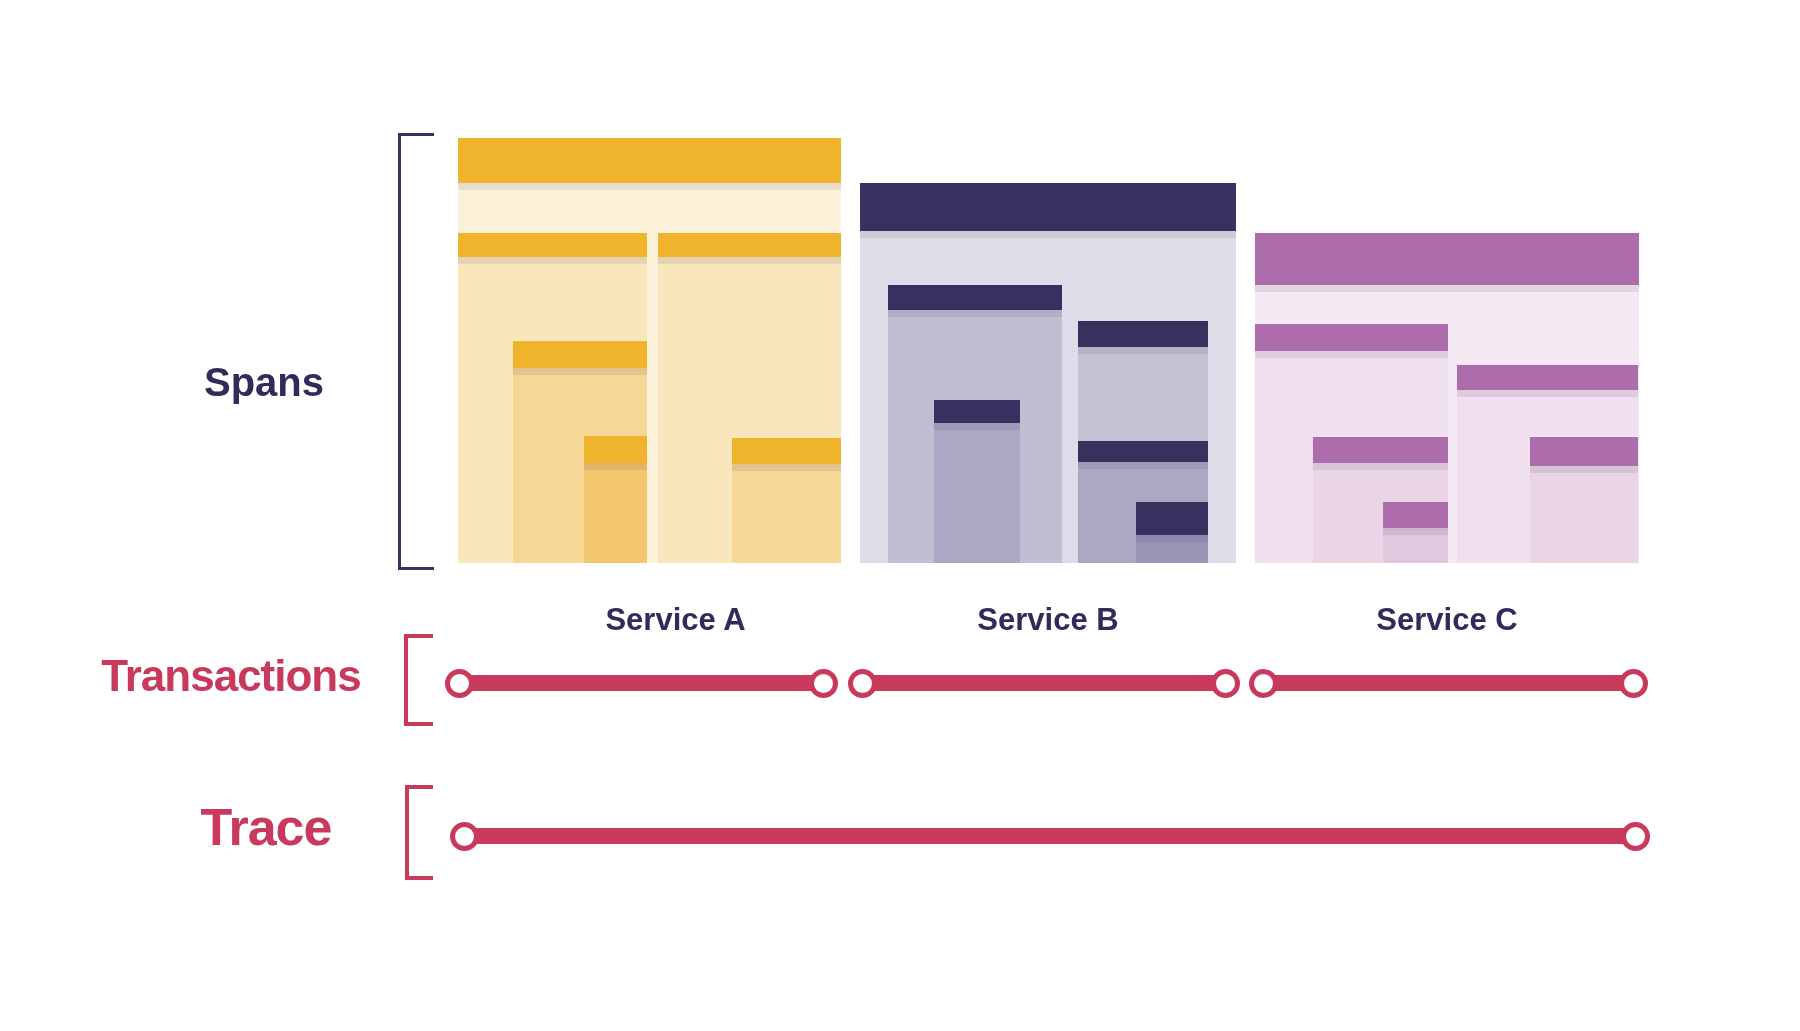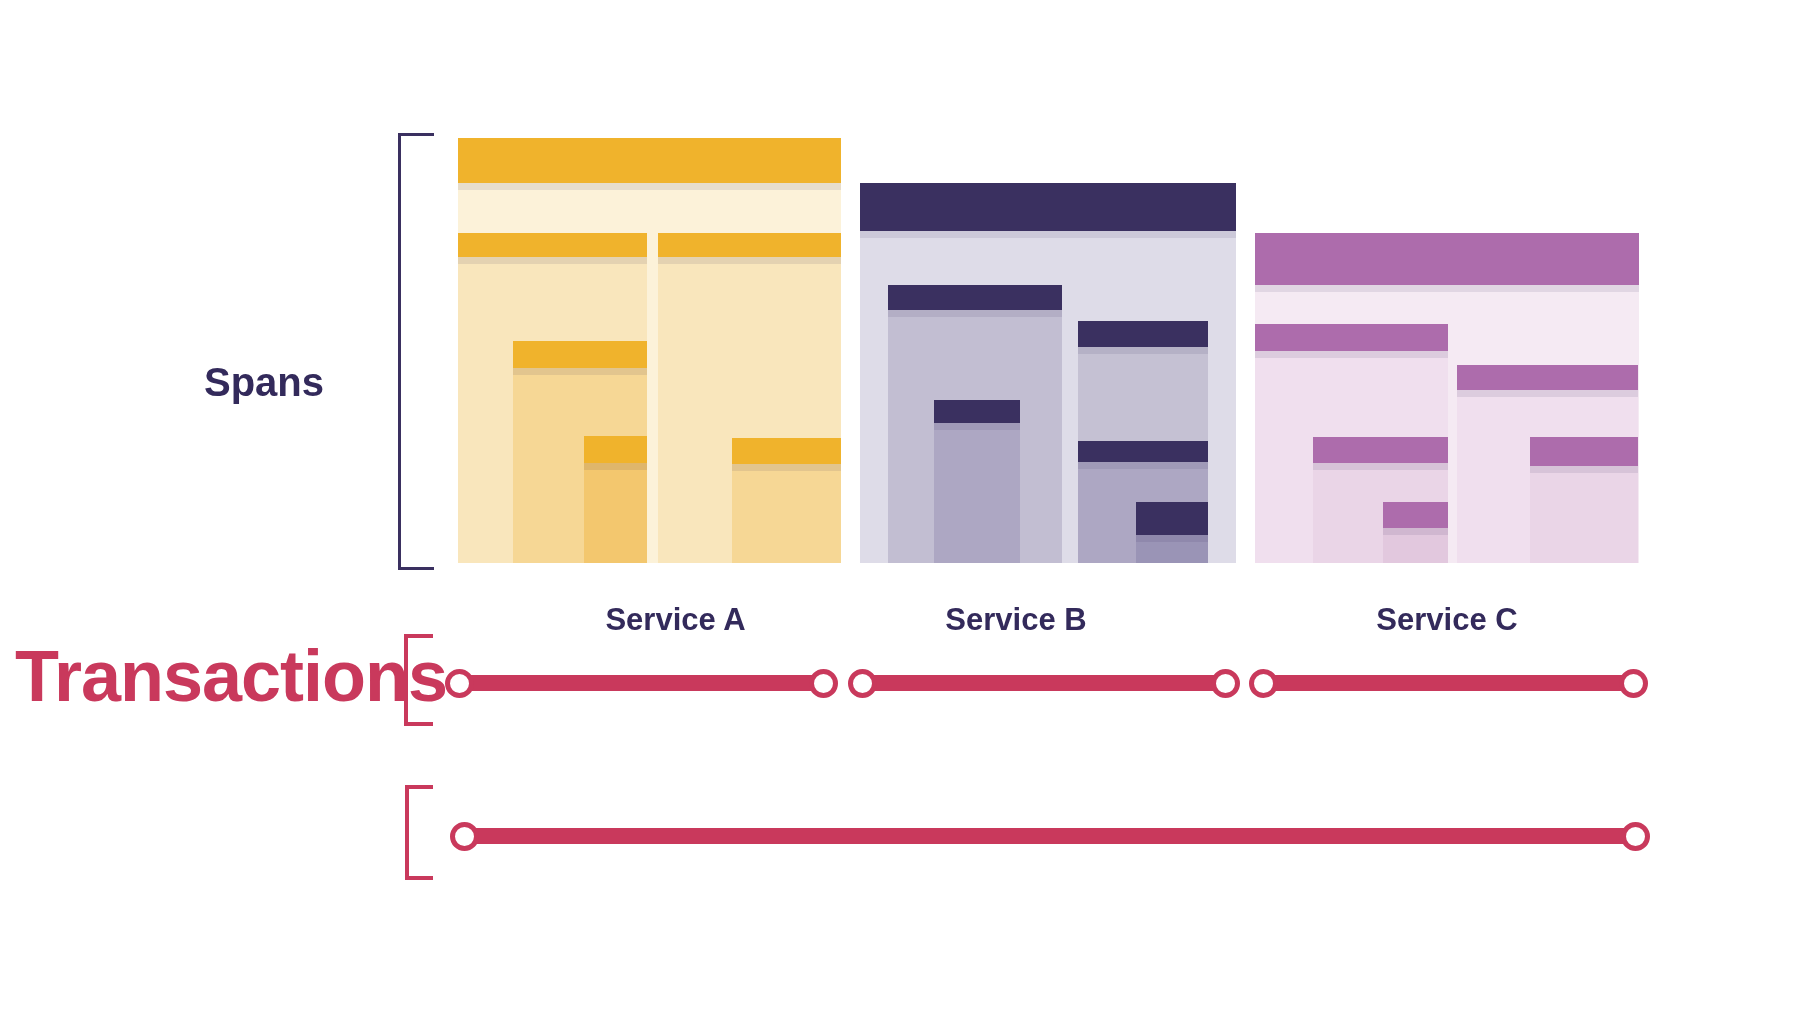--- a/index.html
+++ b/index.html
@@ -13,21 +13,21 @@
   }
 
   
   .side-label {
     position: absolute;
     transform: translate(-50%, -50%);
     font-weight: 700;
     white-space: nowrap;
   }
   .lbl-spans        { left: 264px; top: 382px; font-size: 40px; color: #332A5B; }
-  .lbl-transactions { left: 231px; top: 676px; font-size: 72px; color: #C9395C; letter-spacing: -1px; }
+  .lbl-transactions { left: 231px; top: 676px; font-size: 44px; color: #C9395C; letter-spacing: -1px; }
   .lbl-trace        { left: 266px; top: 827px; font-size: 52px; color: #C9395C; letter-spacing: -1px; }
 
   
   .bracket { position: absolute; background: transparent; }
   .bracket-spans {
     left: 398px; top: 133px; width: 33px; height: 431px;
     border-left: 3px solid #3A3060;
     border-top: 3px solid #3A3060;
     border-bottom: 3px solid #3A3060;
   }
@@ -77,20 +77,21 @@
     background: #ffffff;
   }
 </style>
 </head>
 <body>
 
 <div class="canvas">
 
   <div class="side-label lbl-spans">Spans</div>
   <div class="side-label lbl-transactions">Transactions</div>
+  <div class="side-label lbl-trace">Trace</div>
 
   <div class="bracket bracket-spans"></div>
   <div class="bracket bracket-transactions"></div>
   <div class="bracket bracket-trace"></div>
 
   <div id="services">
       <div class="span-body" style="left: 458px; top: 183px; width: 383px; height: 380px; background: rgb(252, 242, 217);"></div>
       <div class="span-bar" style="left: 458px; top: 138px; width: 383px; height: 45px; background: rgb(240, 179, 44);"></div>
       <div class="span-body" style="left: 458px; top: 257px; width: 189px; height: 306px; background: rgb(249, 230, 188);"></div>
       <div class="span-bar" style="left: 458px; top: 233px; width: 189px; height: 24px; background: rgb(240, 179, 44);"></div>
@@ -108,21 +109,21 @@
       <div class="span-body" style="left: 888px; top: 310px; width: 174px; height: 253px; background: rgb(194, 190, 210);"></div>
       <div class="span-bar" style="left: 888px; top: 285px; width: 174px; height: 25px; background: rgb(58, 48, 96);"></div>
       <div class="span-body" style="left: 934px; top: 423px; width: 86px; height: 140px; background: rgb(173, 167, 195);"></div>
       <div class="span-bar" style="left: 934px; top: 400px; width: 86px; height: 23px; background: rgb(58, 48, 96);"></div>
       <div class="span-body" style="left: 1078px; top: 347px; width: 130px; height: 216px; background: rgb(197, 193, 211);"></div>
       <div class="span-bar" style="left: 1078px; top: 321px; width: 130px; height: 26px; background: rgb(58, 48, 96);"></div>
       <div class="span-body" style="left: 1078px; top: 462px; width: 130px; height: 101px; background: rgb(173, 167, 195);"></div>
       <div class="span-bar" style="left: 1078px; top: 441px; width: 130px; height: 21px; background: rgb(58, 48, 96);"></div>
       <div class="span-body dots" style="left: 1136px; top: 535px; width: 72px; height: 28px; background: rgb(154, 148, 182);"></div>
       <div class="span-bar" style="left: 1136px; top: 502px; width: 72px; height: 33px; background: rgb(58, 48, 96);"></div>
-      <div class="svc-label" style="left: 828px; width: 376px;">Service B</div>
+      <div class="svc-label" style="left: 860px; width: 376px;">Service B</div>
       <div class="span-body" style="left: 1255px; top: 285px; width: 384px; height: 278px; background: rgb(245, 234, 243);"></div>
       <div class="span-bar" style="left: 1255px; top: 233px; width: 384px; height: 52px; background: rgb(173, 108, 172);"></div>
       <div class="span-body" style="left: 1255px; top: 351px; width: 193px; height: 212px; background: rgb(240, 223, 238);"></div>
       <div class="span-bar" style="left: 1255px; top: 324px; width: 193px; height: 27px; background: rgb(173, 108, 172);"></div>
       <div class="span-body dots" style="left: 1313px; top: 463px; width: 135px; height: 100px; background: rgb(234, 213, 231);"></div>
       <div class="span-bar" style="left: 1313px; top: 437px; width: 135px; height: 26px; background: rgb(173, 108, 172);"></div>
       <div class="span-body dots" style="left: 1383px; top: 528px; width: 65px; height: 35px; background: rgb(226, 200, 222);"></div>
       <div class="span-bar" style="left: 1383px; top: 502px; width: 65px; height: 26px; background: rgb(173, 108, 172);"></div>
       <div class="span-body" style="left: 1457px; top: 390px; width: 181px; height: 173px; background: rgb(240, 223, 238);"></div>
       <div class="span-bar" style="left: 1457px; top: 365px; width: 181px; height: 25px; background: rgb(173, 108, 172);"></div>

